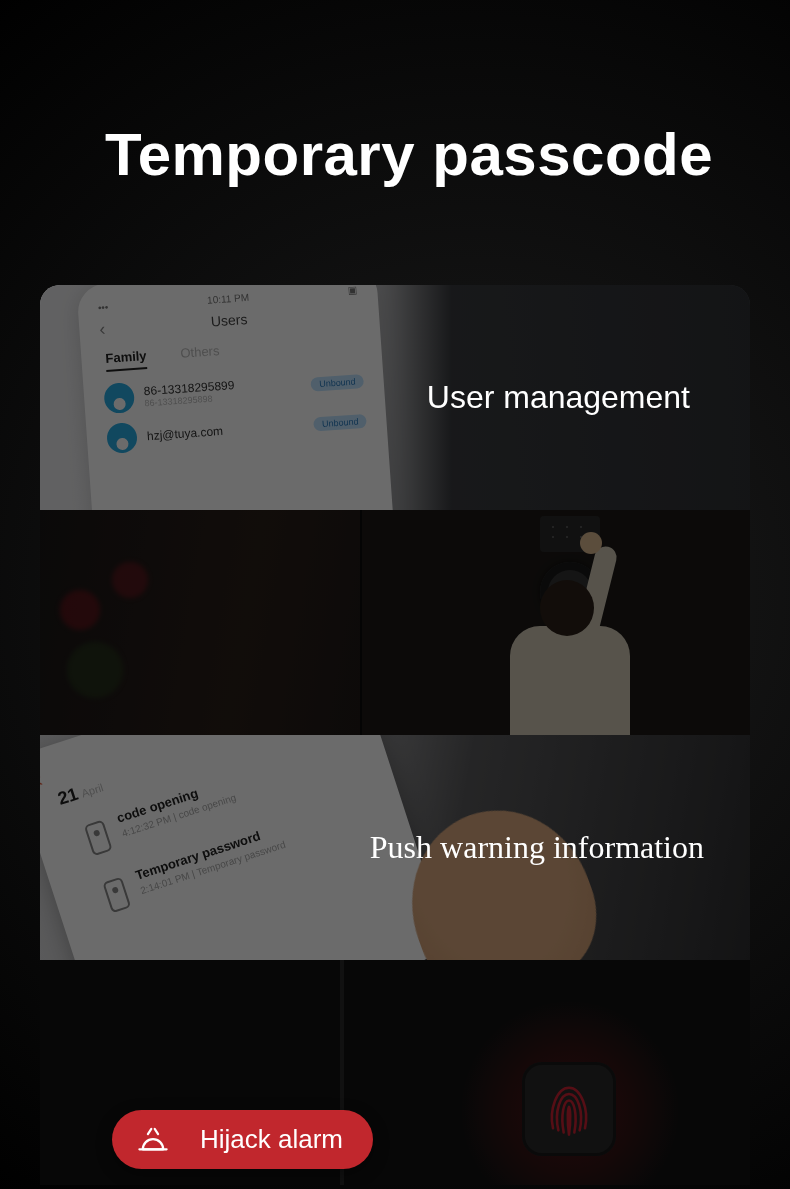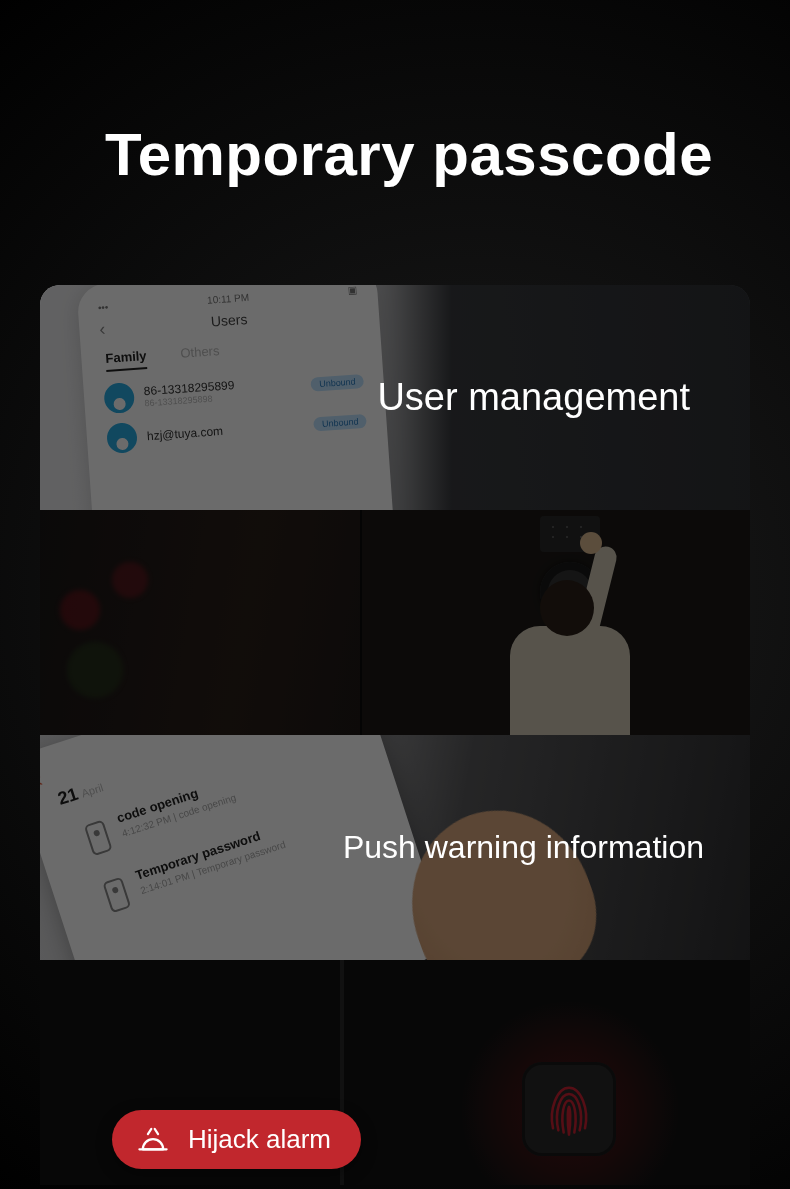--- a/index.html
+++ b/index.html
@@ -81,21 +81,21 @@
   .row-text { flex:1; display:flex; flex-direction:column; }
   .row-main { font-size:12px; color:#333; }
   .row-sub { font-size:9px; color:#bbb; }
   .row-badge {
     background:#bfe3ff; color:#2a7bbf; font-size:9px;
     padding:2px 8px; border-radius:8px;
   }
   .card1-label {
     position:absolute; right:60px; top:0; bottom:0;
     display:flex; align-items:center;
-    color:#fff; font-size:38px; font-weight:400;
+    color:#fff; font-size:32px; font-weight:400;
   }
   
   .card2-bg {
     position:absolute; inset:0;
     background: linear-gradient(100deg, #1a1716 0%, #2a1f1a 30%, #1b1816 55%, #121212 100%);
   }
   .card2-flowers {
     position:absolute; left:0; top:40px; width:140px; height:185px;
     background: radial-gradient(circle at 40px 60px, rgba(120,20,30,0.6) 0 18px, transparent 22px),
                 radial-gradient(circle at 90px 30px, rgba(130,25,35,0.5) 0 16px, transparent 20px),
@@ -180,21 +180,21 @@
   .thumb {
     position:absolute; right:160px; bottom:-30px; width:180px; height:180px;
     background: radial-gradient(ellipse at 50% 30%, #d8a77e 0 60%, #c9986e 100%);
     border-radius: 90px 90px 60px 60px / 100px 100px 70px 70px;
     transform: rotate(-20deg);
     filter: blur(0.5px);
   }
   .card3-label {
     position:absolute; right:46px; top:0; bottom:0;
     display:flex; align-items:center;
-    color:#fff; font-size:32px;
+    color:#fff; font-size:32px;font-family:Liberation Serif, serif;
   }
   
   .card4-bg {
     position:absolute; inset:0;
     background:#121212;
   }
   .card4-doorframe{
     position:absolute; left:300px; top:0; bottom:0; width:4px; background:#2a2a2a;
   }
   .fp-halo{
@@ -209,21 +209,21 @@
     box-shadow: inset 0 0 0 3px #1a1a1a;
     display:flex; align-items:center; justify-content:center;
   }
   .fp-print svg { width:54px; height:64px; display:block; }
   .red-pill{
     position:absolute; left:72px; top:150px;
     background:#c1272d; color:#fff;
     font-size:26px;
     padding:14px 30px 14px 24px;
     border-radius:32px;
-    display:flex; align-items:center; gap:18px;
+    display:flex; align-items:center; gap:30px;
     box-shadow:0 5px 16px rgba(0,0,0,0.4);
   }
   .alarm-icon svg { width:34px; height:30px; display:block; }
   
   .page-title, .green-pill, .red-pill, .card1-label, .card3-label { z-index:30; }
 </style>
 </head>
 <body>
 
 <div class="bg-overlay"></div>

